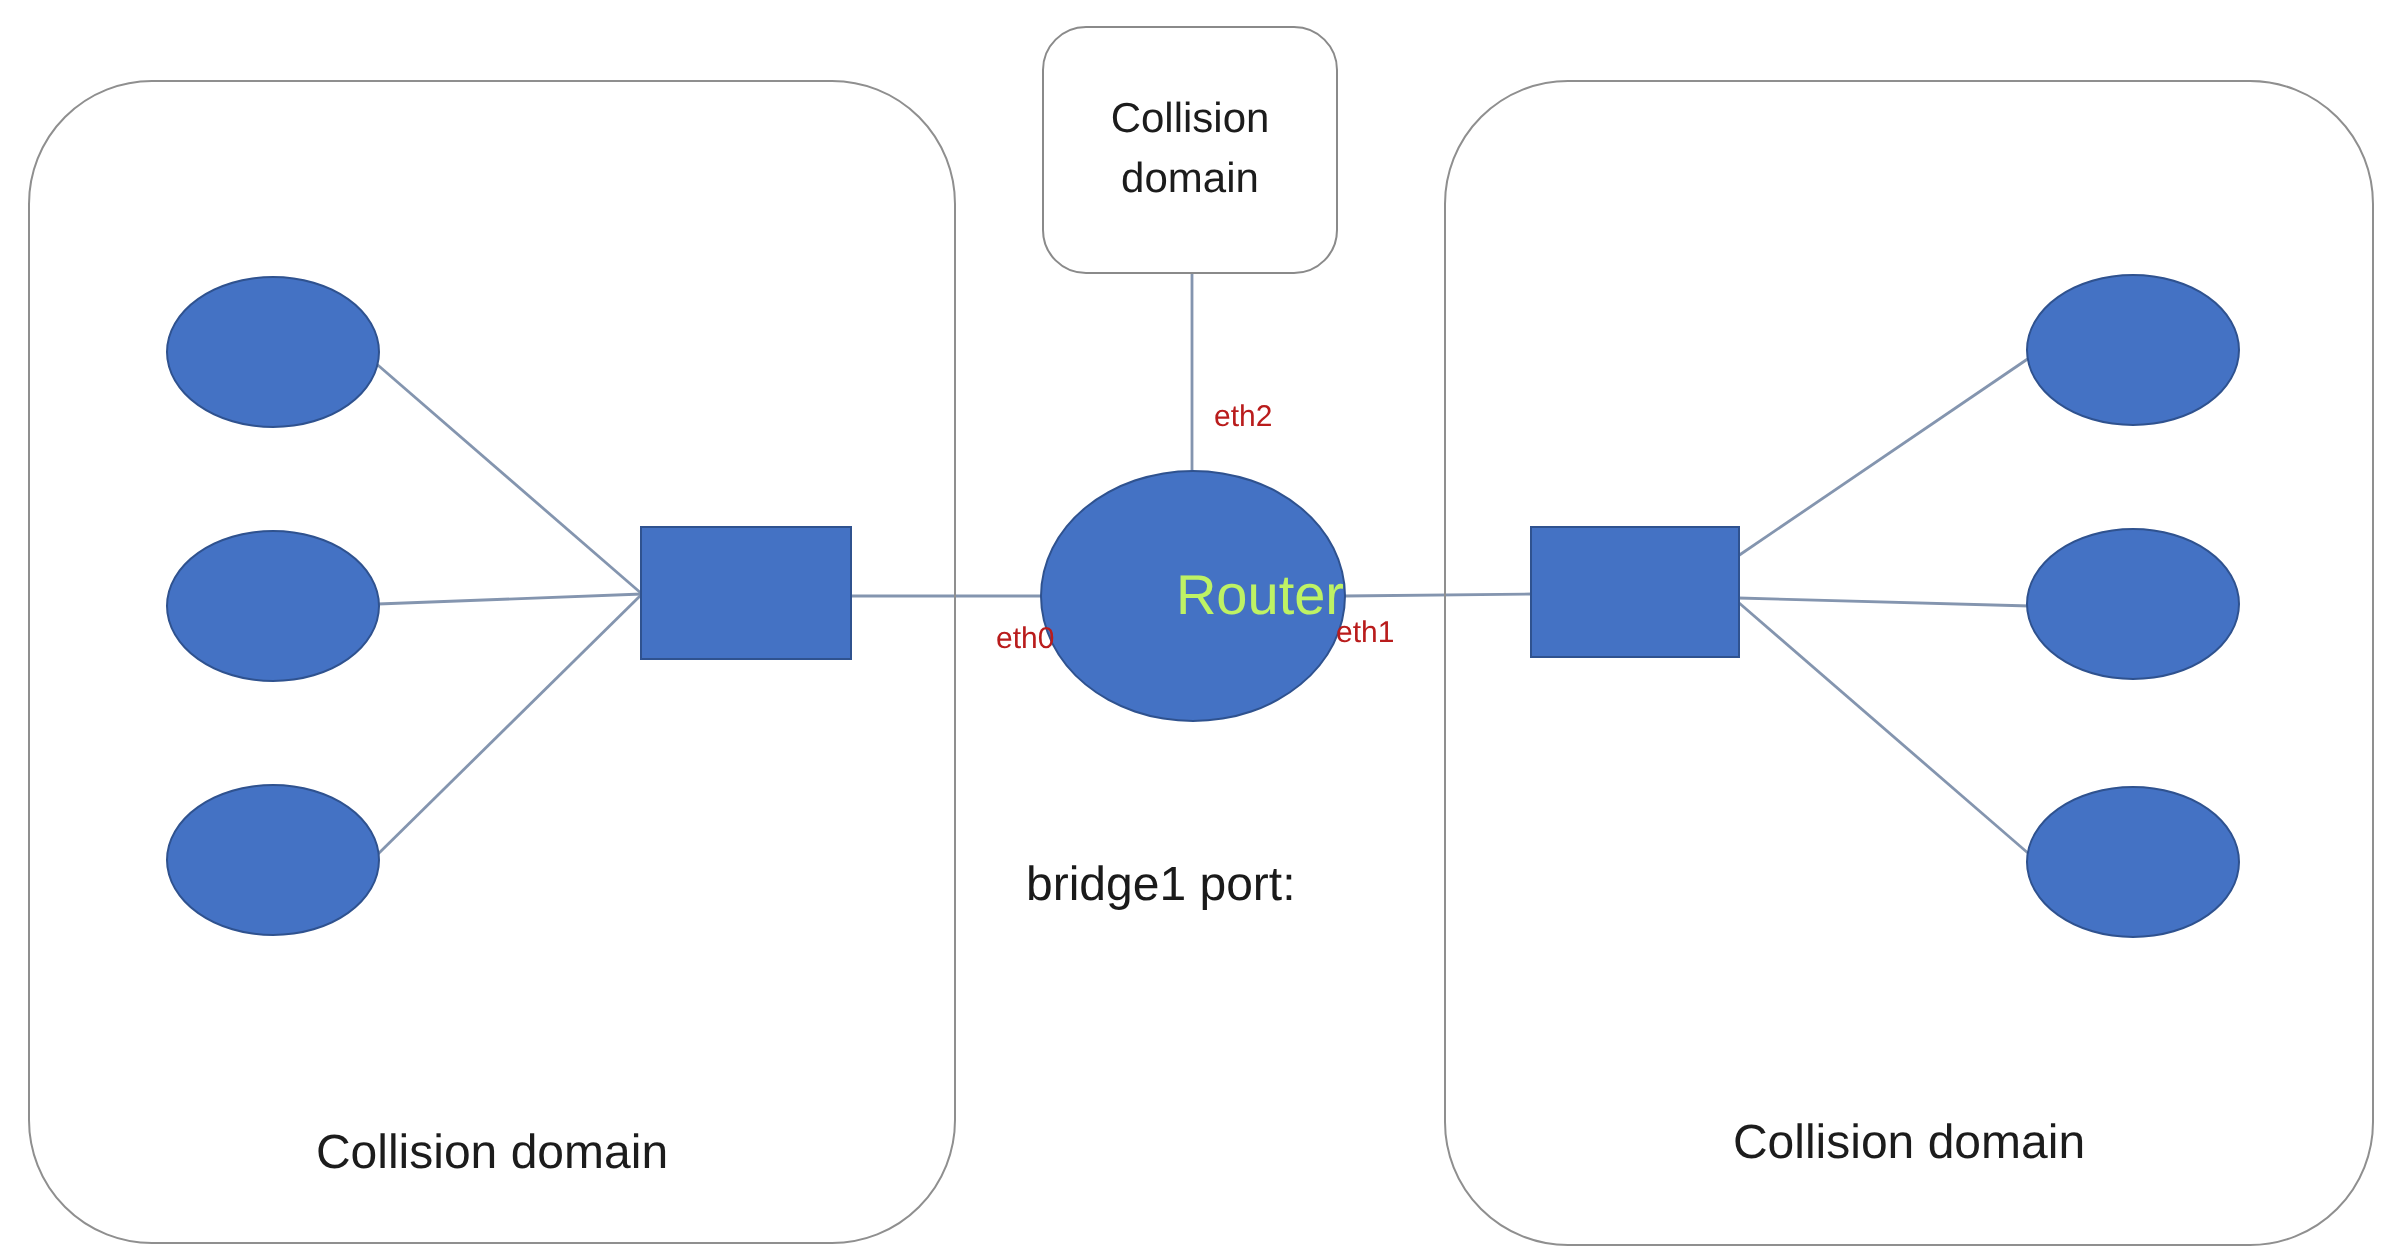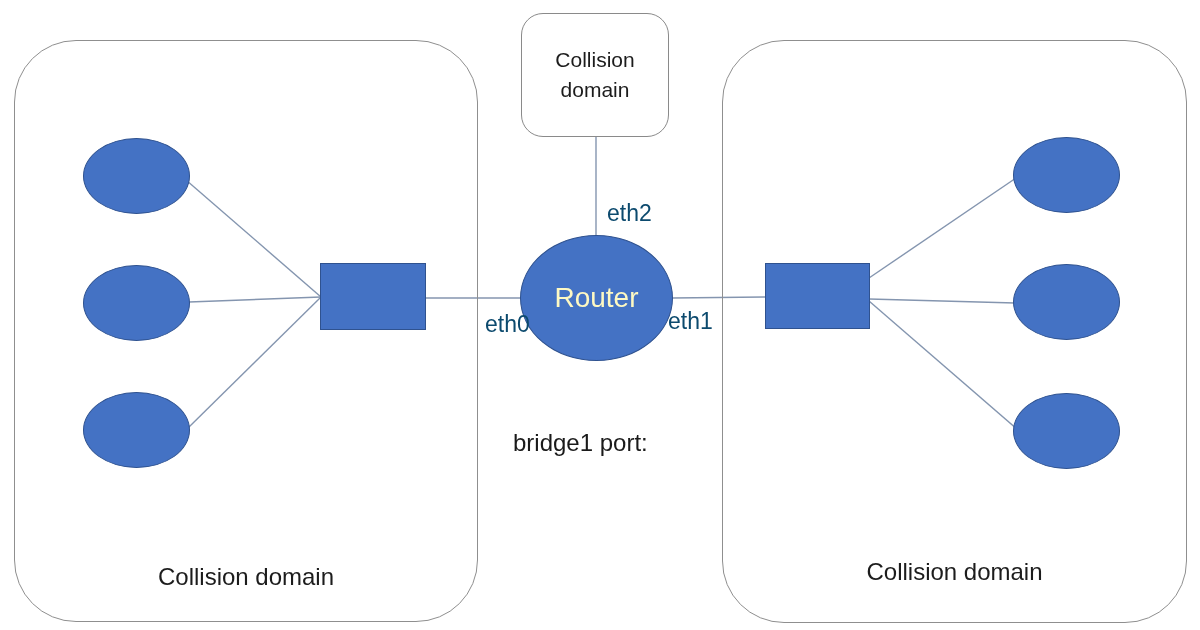--- a/index.html
+++ b/index.html
@@ -55,30 +55,30 @@
     box-sizing:border-box;
   }
   .switch-rect.left{left:320px;top:263px;width:106px;height:67px;}
   .switch-rect.right{left:765px;top:263px;width:105px;height:66px;}
   .router{
     position:absolute;left:520px;top:235px;width:153px;height:126px;
     background:#4472c4;
     border:1.5px solid #2f528f;
     border-radius:50%;
     box-sizing:border-box;
-    display:flex;align-items:center;justify-content:center;
-    color:#fef9c3;
+    display:flex;align-items:center;justify-content:flex-end;
+    color:#bef264;
     font-size:28px;font-weight:500;
   }
   .iface-label{
     position:absolute;
-    font-size:23px;color:#0c4a6e;
+    font-size:15px;color:#b91c1c;
     white-space:nowrap;
   }
-  .iface-label.eth0{left:485px;top:311px;text-align:center;}
+  .iface-label.eth0{left:498px;top:311px;text-align:center;}
   .iface-label.eth1{left:668px;top:308px;}
   .iface-label.eth2{left:607px;top:200px;}
   .bridge-note{
     position:absolute;left:513px;top:427px;
     font-size:24px;line-height:32px;color:#1a1a1a;
     white-space:nowrap;
     text-align:right;
   }
 </style>
 </head>

